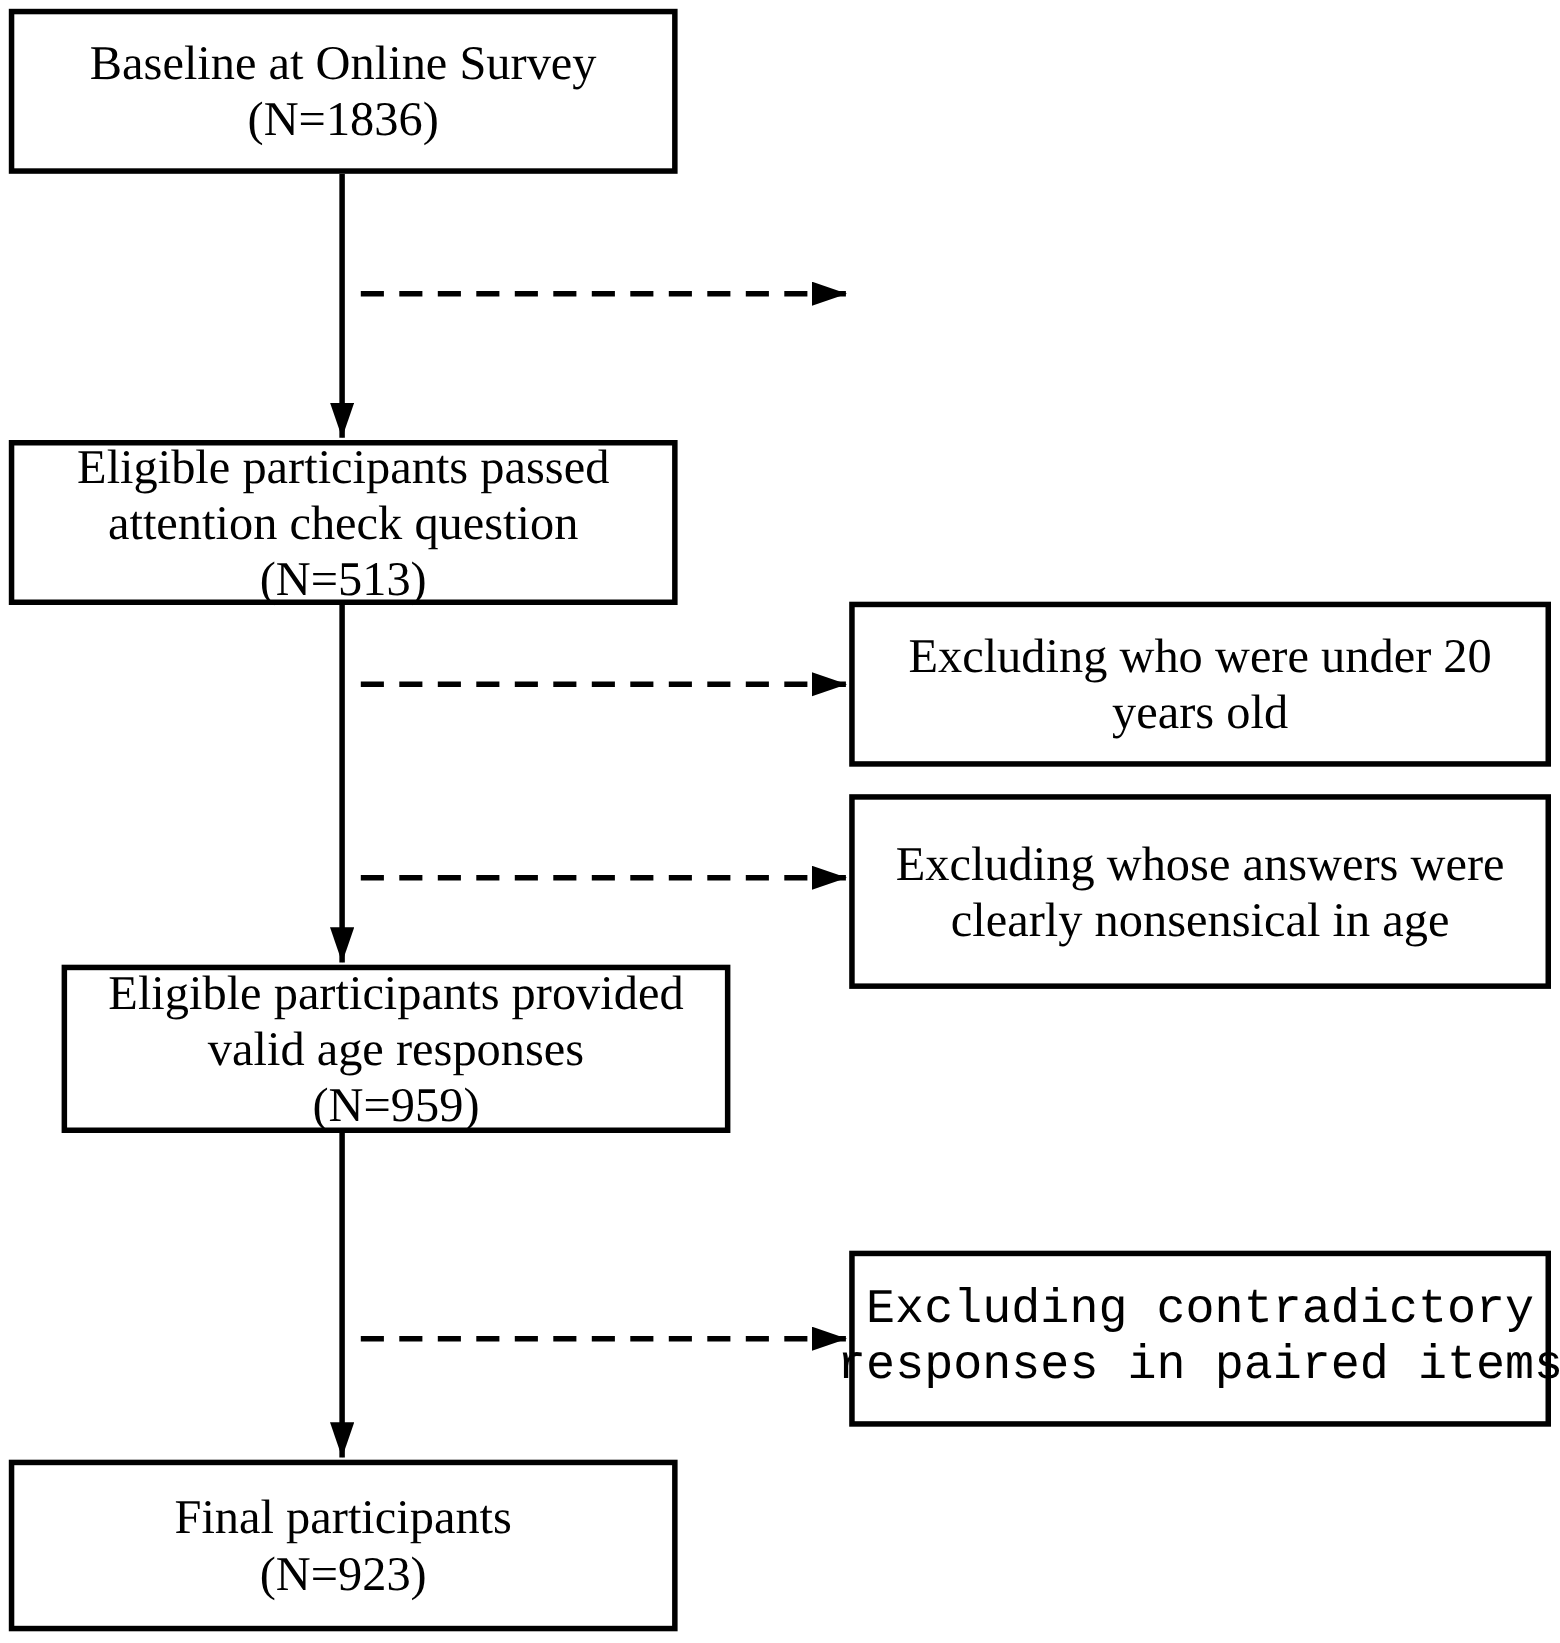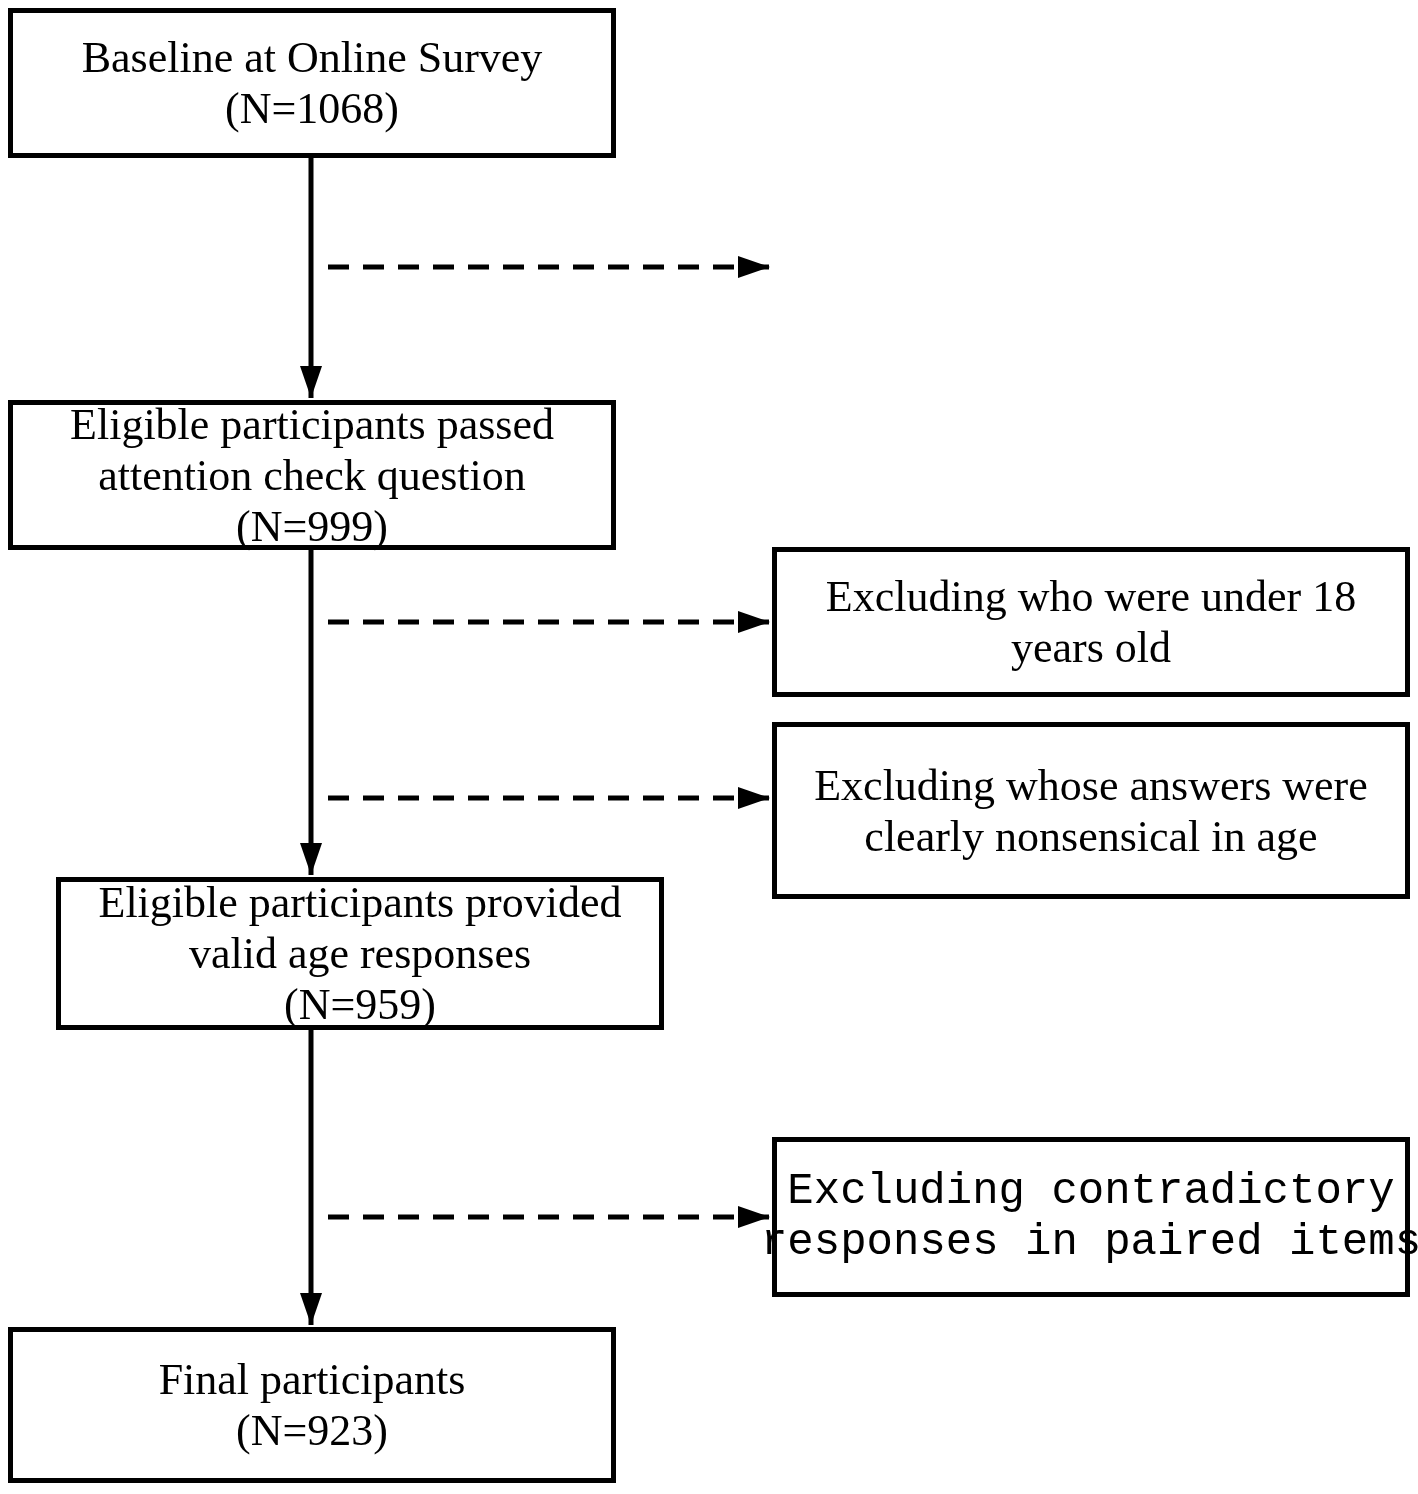--- a/index.html
+++ b/index.html
@@ -66,39 +66,39 @@
     <line x1="311" y1="1030" x2="311" y2="1325" stroke="#000000" stroke-width="5" marker-end="url(#ah)"></line>
 
     <line x1="328" y1="267" x2="770" y2="267" stroke="#000000" stroke-width="5" stroke-dasharray="21 14" marker-end="url(#ah)"></line>
     <line x1="328" y1="622" x2="770" y2="622" stroke="#000000" stroke-width="5" stroke-dasharray="21 14" marker-end="url(#ah)"></line>
     <line x1="328" y1="798" x2="770" y2="798" stroke="#000000" stroke-width="5" stroke-dasharray="21 14" marker-end="url(#ah)"></line>
     <line x1="328" y1="1217" x2="770" y2="1217" stroke="#000000" stroke-width="5" stroke-dasharray="21 14" marker-end="url(#ah)"></line>
   </svg>
 
   <div class="box flow-a">
     <span>Baseline at Online Survey
-(N=1068)</span>
+(N=1836)</span>
   </div>
   <div class="box flow-b">
     <span>Eligible participants passed
 attention check question
-(N=999)</span>
+(N=513)</span>
   </div>
   <div class="box flow-c">
     <span>Eligible participants provided
 valid age responses
 (N=959)</span>
   </div>
   <div class="box flow-d">
     <span>Final participants
 (N=923)</span>
   </div>
 
   <div class="box excl-b">
-    <span>Excluding who were under 18
+    <span>Excluding who were under 20
 years old</span>
   </div>
   <div class="box excl-c">
     <span>Excluding whose answers were
 clearly nonsensical in age</span>
   </div>
   <div class="box excl-d">
     <span>Excluding contradictory
 responses in paired items</span>
   </div>

